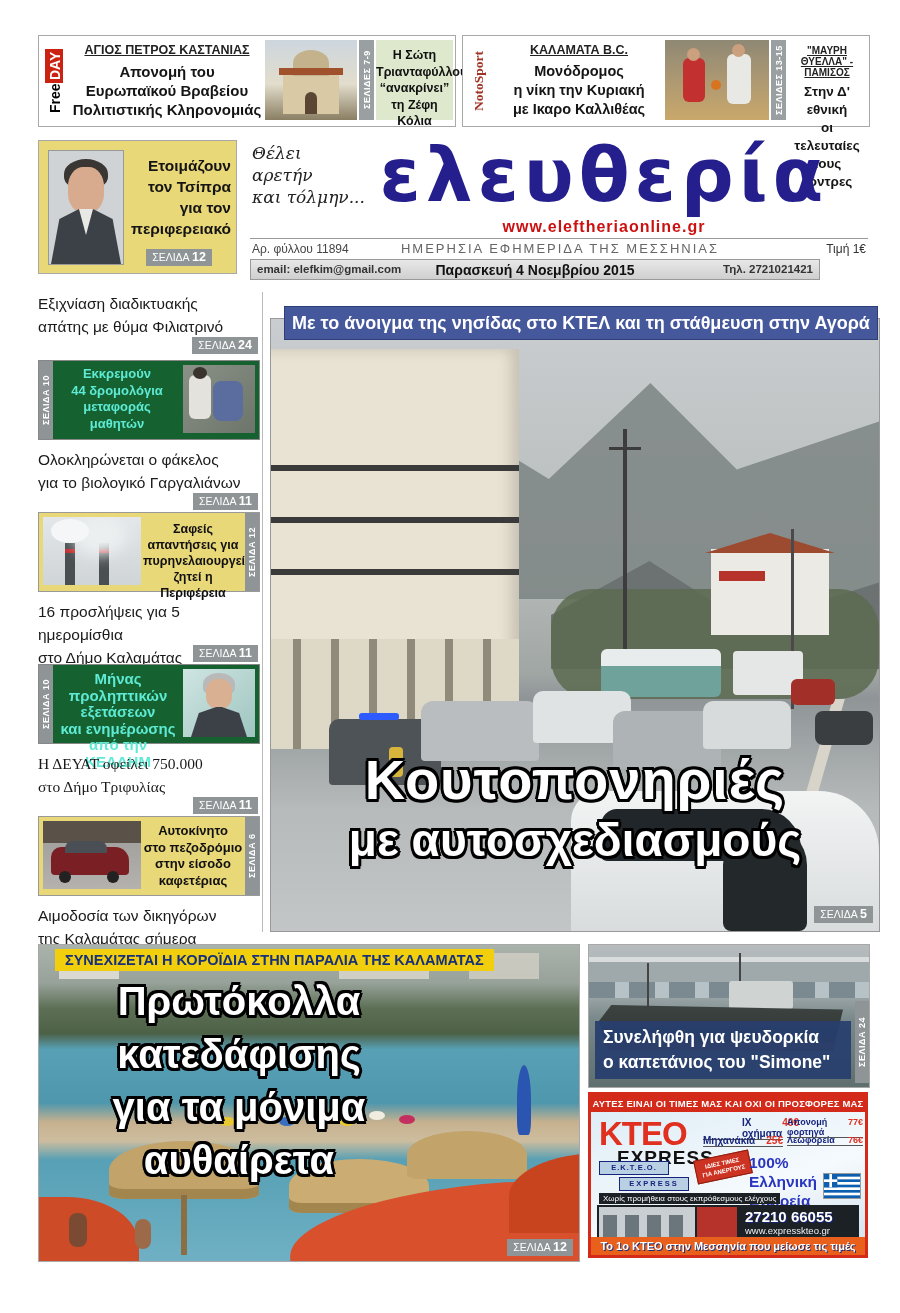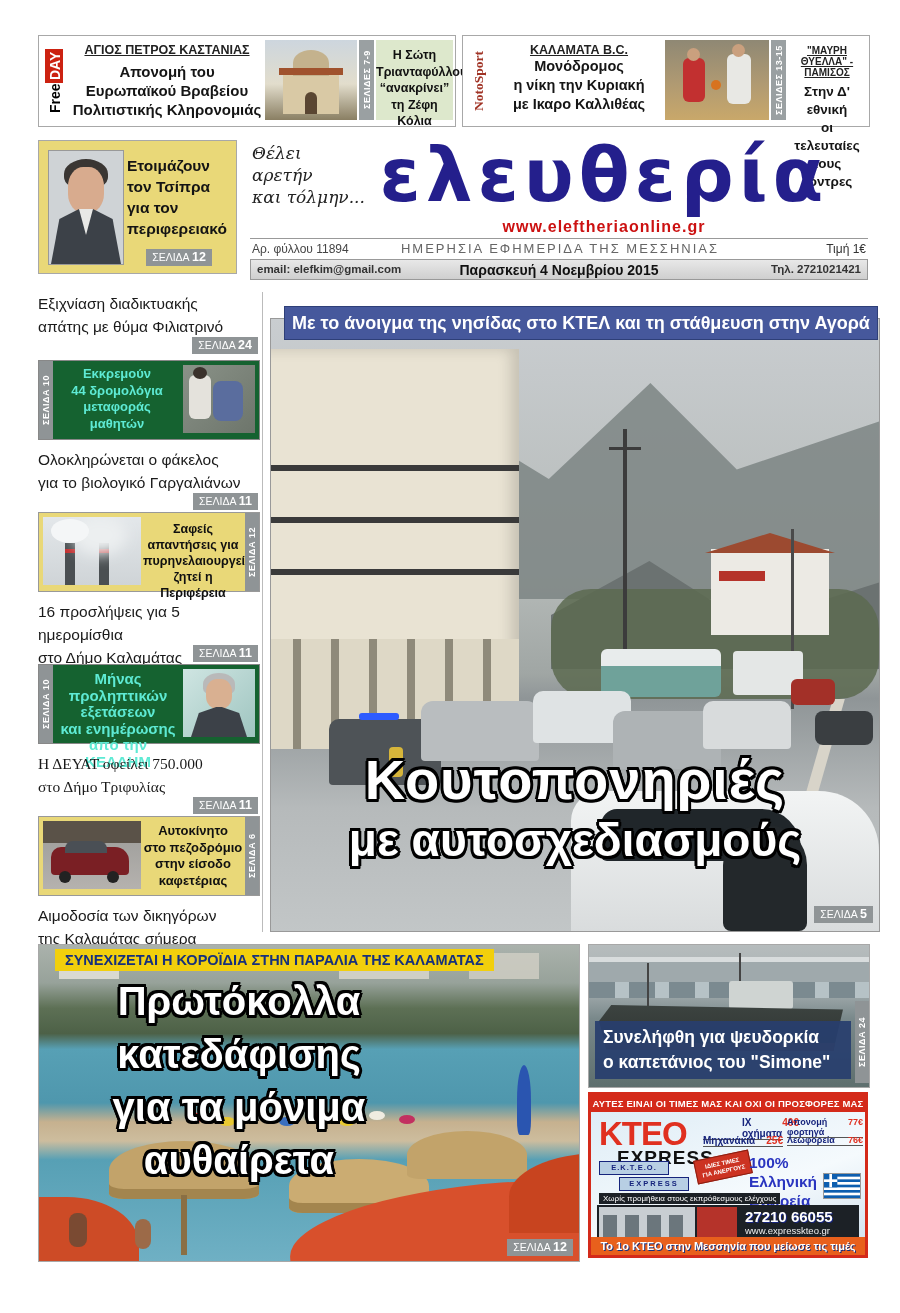--- a/index.html
+++ b/index.html
@@ -58,21 +58,21 @@
     <div class="b pre" style="left:337px;top:4px;width:77px;height:80px;background:#dde8cc;font-weight:bold;font-size:12.5px;line-height:16.5px;text-align:center;color:#101010;padding-top:7px;box-sizing:border-box;">Η Σώτη
 Τριανταφύλλου
 “ανακρίνει”
 τη Ζέφη Κόλια</div>
   </section>
 
   <section class="b box" style="left:462px;top:35px;width:406px;height:90px;">
     <div class="b vtext" style="left:2px;top:2px;bottom:2px;width:27px;font-weight:bold;font-size:13.5px;color:#a03325;font-family:'Liberation Serif',serif;">NotoSport</div>
     <div class="b" style="left:32px;top:7px;width:168px;text-align:center;">
       <div class="kick" style="font-size:12.5px;">ΚΑΛΑΜΑΤΑ B.C.</div>
-      <div class="stitle pre" style="font-size:14.5px;line-height:19px;">Μονόδρομος
+      <div class="stitle pre" style="font-size:14.5px;line-height:19px;margin-top:5px;">Μονόδρομος
 η νίκη την Κυριακή
 με Ικαρο Καλλιθέας</div>
     </div>
     <div class="photo" style="left:202px;top:4px;width:104px;height:80px;background:linear-gradient(180deg,#8f8874 0%,#b09a72 55%,#c9a86a 100%);">
       <div class="shape" style="left:18px;top:18px;width:22px;height:44px;background:#c23030;border-radius:6px;"></div>
       <div class="shape" style="left:22px;top:8px;width:13px;height:13px;background:#caa07e;border-radius:50%;"></div>
       <div class="shape" style="left:62px;top:14px;width:24px;height:50px;background:#e8e8e4;border-radius:6px;"></div>
       <div class="shape" style="left:67px;top:4px;width:13px;height:13px;background:#caa07e;border-radius:50%;"></div>
       <div class="shape" style="left:46px;top:40px;width:10px;height:10px;background:#d8731f;border-radius:50%;"></div>
     </div>
@@ -86,38 +86,38 @@
   </section>
 
   <section class="b" style="left:0;top:130px;width:900px;height:155px;">
     <div class="b box" style="left:38px;top:10px;width:197px;height:132px;background:#e9d878;">
       <div class="photo" style="left:9px;top:9px;width:74px;height:113px;background:#cfd3d6;border:1px solid #999;">
         <div class="shape" style="left:15px;top:8px;width:44px;height:30px;background:#3a3633;border-radius:50% 50% 40% 40%;"></div>
         <div class="shape" style="left:19px;top:16px;width:36px;height:46px;background:#d8ab8e;border-radius:42%;"></div>
         <div class="shape" style="left:2px;top:58px;width:70px;height:55px;background:#3c4148;clip-path:polygon(0 100%,12% 18%,40% 0,60% 0,88% 18%,100% 100%);"></div>
         <div class="shape" style="left:30px;top:58px;width:14px;height:26px;background:#e8e8e6;clip-path:polygon(0 0,100% 0,50% 100%);"></div>
       </div>
-      <div class="pre b" style="left:88px;right:5px;top:14px;text-align:left;font-weight:bold;font-size:15.5px;line-height:21px;color:#141414;">Ετοιμάζουν
+      <div class="pre b" style="left:88px;right:5px;top:14px;text-align:right;font-weight:bold;font-size:15.5px;line-height:21px;color:#141414;">Ετοιμάζουν
 τον Τσίπρα
 για τον
 περιφερειακό</div>
       <div class="b" style="left:88px;right:5px;bottom:7px;text-align:center;">
         <span class="badge"><span>ΣΕΛΙΔΑ</span> <b>12</b></span>
       </div>
     </div>
     <div class="b pre" style="left:252px;top:12px;font-family:'DejaVu Serif',serif;font-style:italic;font-size:17px;line-height:22px;color:#222;">Θέλει
 αρετήν
 και τόλμην...</div>
     <div class="b" style="left:340px;top:88px;width:528px;text-align:center;font-weight:bold;font-size:16px;color:#cc1111;letter-spacing:1px;">www.eleftheriaonline.gr</div>
     <div class="b" style="left:340px;top:2px;width:528px;text-align:center;font-family:'DejaVu Sans',sans-serif;font-weight:bold;font-size:74px;letter-spacing:5px;color:#241f8c;">ελευθερία</div>
     <div class="b" style="left:250px;top:108px;width:618px;height:1px;background:#999;"></div>
     <div class="b" style="left:252px;top:112px;font-size:12px;color:#444;">Αρ. φύλλου 11894</div>
     <div class="b" style="left:340px;top:111px;width:440px;text-align:center;font-size:13px;color:#666;letter-spacing:2px;">ΗΜΕΡΗΣΙΑ ΕΦΗΜΕΡΙΔΑ ΤΗΣ ΜΕΣΣΗΝΙΑΣ</div>
     <div class="b" style="right:34px;top:112px;font-size:12px;color:#333;">Τιμή 1€</div>
-    <div class="b" style="left:250px;top:129px;width:618px;height:21px;background:linear-gradient(#e8e8e8,#cfcfcf);border:1px solid #999;box-sizing:border-box;">
+    <div class="b" style="left:250px;top:129px;width:570px;height:21px;background:linear-gradient(#e8e8e8,#cfcfcf);border:1px solid #999;box-sizing:border-box;">
       <span class="b" style="left:6px;top:3px;font-size:11.5px;font-weight:bold;color:#333;">email: elefkim@gmail.com</span>
       <span class="b" style="left:0;right:0;top:2px;text-align:center;font-size:14px;font-weight:bold;color:#101010;">Παρασκευή 4 Νοεμβρίου 2015</span>
       <span class="b" style="right:6px;top:3px;font-size:11.5px;font-weight:bold;color:#333;">Τηλ. 2721021421</span>
     </div>
   </section>
 
   <div class="b" style="left:262px;top:292px;width:1px;height:640px;background:#bbb;"></div>
 
   <div class="b lc-text pre" style="left:38px;top:292px;width:224px;">Εξιχνίαση διαδικτυακής
 απάτης με θύμα Φιλιατρινό</div>

